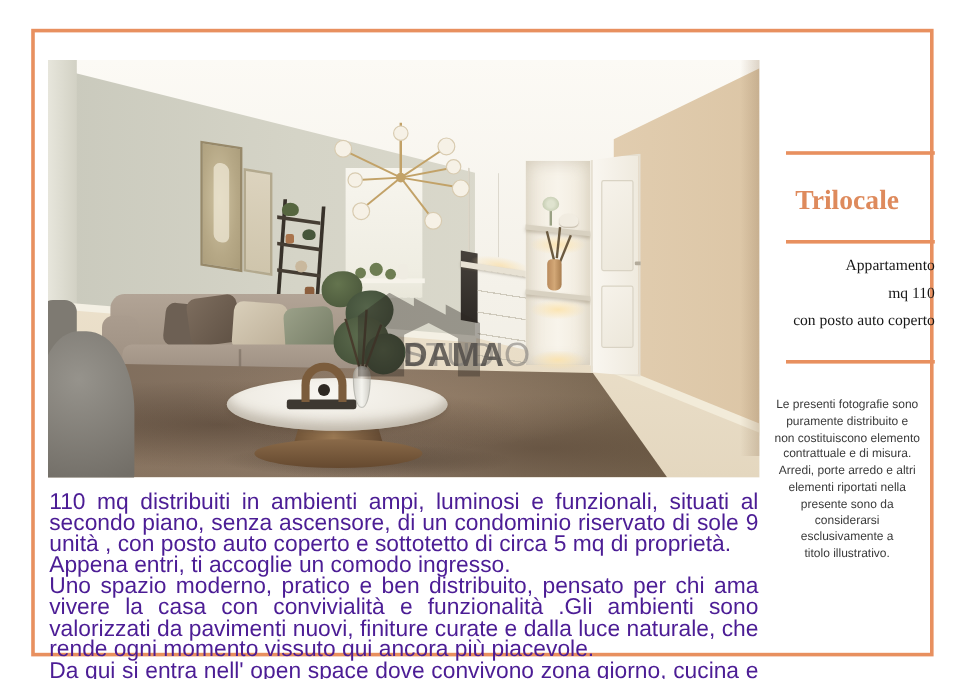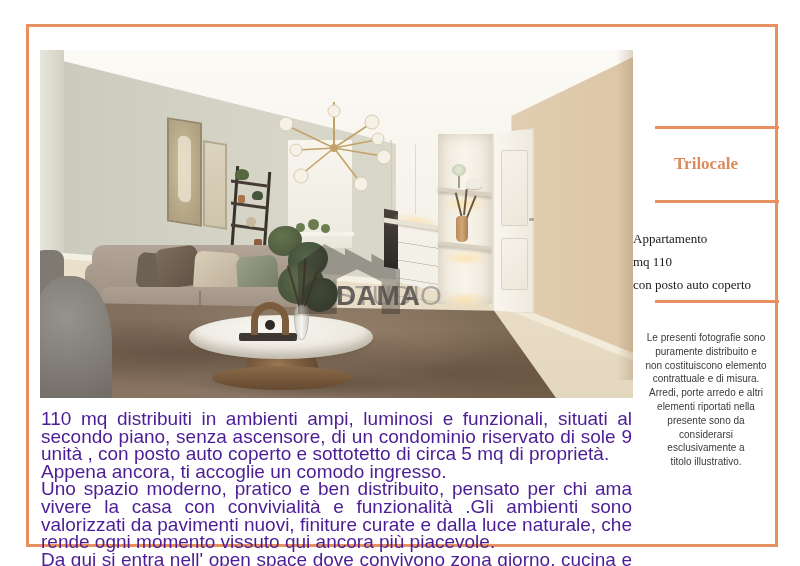--- a/index.html
+++ b/index.html
@@ -131,22 +131,22 @@
   
   .wm-logo { left:258px; top:194px; width:102px; height:70px; background:rgba(44,40,35,.38);
     clip-path:polygon(0 100%,0 28%,26% 0,46% 16%,46% 6%,72% 26%,72% 14%,100% 36%,100% 100%,82% 100%,82% 54%,58% 36%,38% 50%,38% 100%); }
   .wm-text { left:296px; top:230px; width:230px; font-family:"Liberation Sans",sans-serif; font-size:28px; font-weight:700; letter-spacing:0px; white-space:nowrap; }
   .wm-light { color:rgba(125,123,119,.58); font-weight:400; }
   .wm-bold { color:rgba(78,75,71,.82); }
   .wm-sub { left:300px; top:263px; width:160px; text-align:right; font-size:10.5px; letter-spacing:2px; color:rgba(122,119,115,.62); font-weight:600; }
   .address { position:absolute; left:633px; top:77px; width:146px; text-align:center; font-family:"Liberation Serif",serif; font-size:17px; color:#1d1d1d; }
   .divider { position:absolute; left:655px; width:124px; height:3px; background:#E8905F; }
   .dv1 { top:126px; } .dv2 { top:200px; } .dv3 { top:300px; }
-  .type-label { position:absolute; left:633px; top:154px; width:146px; text-align:center; font-family:"Liberation Serif",serif; font-size:17px; font-weight:700; color:#DE8A5C; }
-  .details { position:absolute; left:633px; top:227px; width:146px; text-align:left; font-family:"Liberation Serif",serif; font-size:13px; line-height:23px; color:#181818; white-space:pre-line; }
+  .type-label { position:absolute; left:633px; top:154px; width:146px; text-align:center; font-family:"Liberation Serif",serif; font-size:23px; font-weight:700; color:#DE8A5C; }
+  .details { position:absolute; left:633px; top:209px; width:146px; text-align:right; font-family:"Liberation Serif",serif; font-size:13px; line-height:23px; color:#181818; white-space:pre-line; }
   .disclaimer { position:absolute; left:641px; top:331px; width:130px; text-align:center; font-size:10px; line-height:13.8px; color:#3a3a3a; white-space:pre-line; }
 
   
   .description { position:absolute; left:41px; top:410px; width:591px; font-size:19px; line-height:17.6px; color:#4c1d95; text-align:justify; }
   .description p { margin:0; }
 </style>
 </head>
 <body>
 
 <div class="canvas">
@@ -292,18 +292,18 @@
 contrattuale e di misura.
 Arredi, porte arredo e altri
 elementi riportati nella
 presente sono da
 considerarsi
 esclusivamente a
 titolo illustrativo.</div>
 
   <div class="description">
     <p>110 mq distribuiti in ambienti ampi, luminosi e funzionali, situati al secondo piano, senza ascensore, di un condominio riservato di sole 9 unità , con posto auto coperto e sottotetto di circa 5 mq di proprietà.</p>
-    <p>Appena ancora, ti accoglie un comodo ingresso.</p>
+    <p>Appena entri, ti accoglie un comodo ingresso.</p>
     <p>Uno spazio moderno, pratico e ben distribuito, pensato per chi ama vivere la casa con convivialità e funzionalità .Gli ambienti sono valorizzati da pavimenti nuovi, finiture curate e dalla luce naturale, che rende ogni momento vissuto qui ancora più piacevole.</p>
     <p>Da qui si entra nell' open space dove convivono zona giorno, cucina e pranzo.</p>
   </div>
 
 </div>
 
 </body></html>

